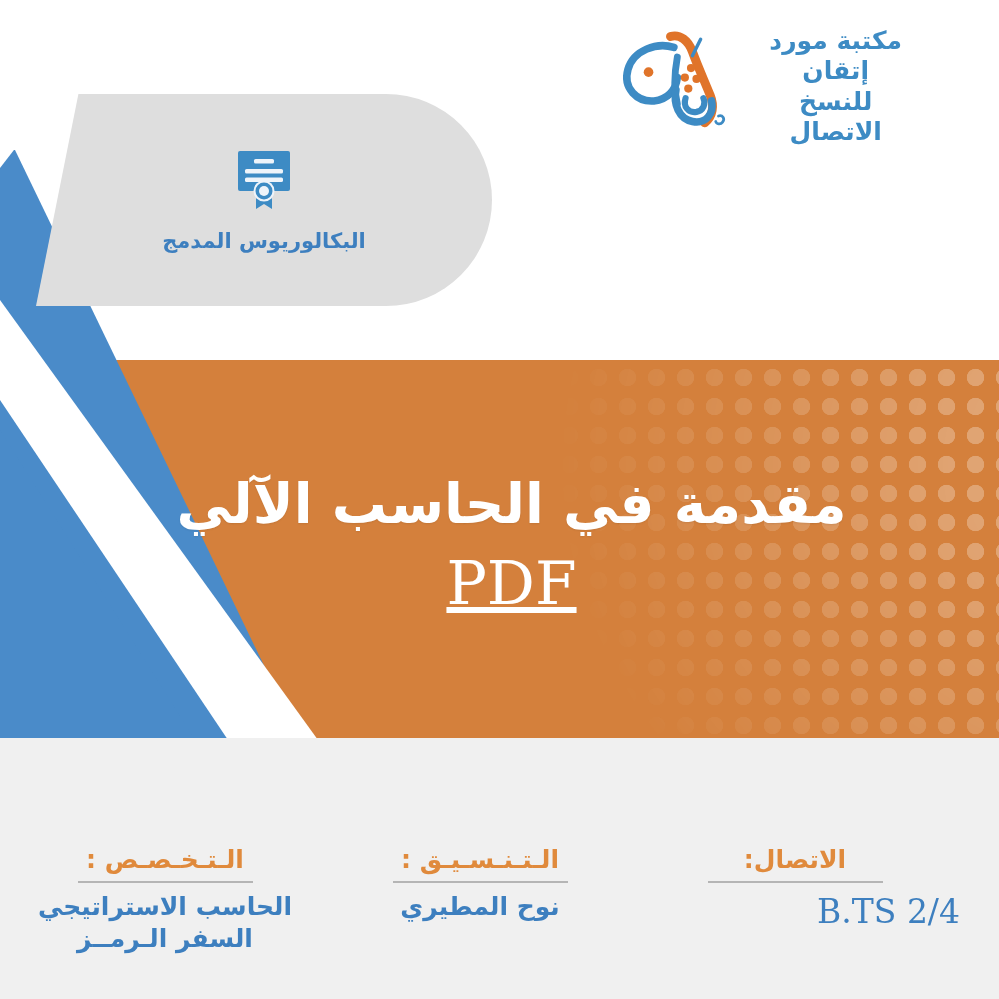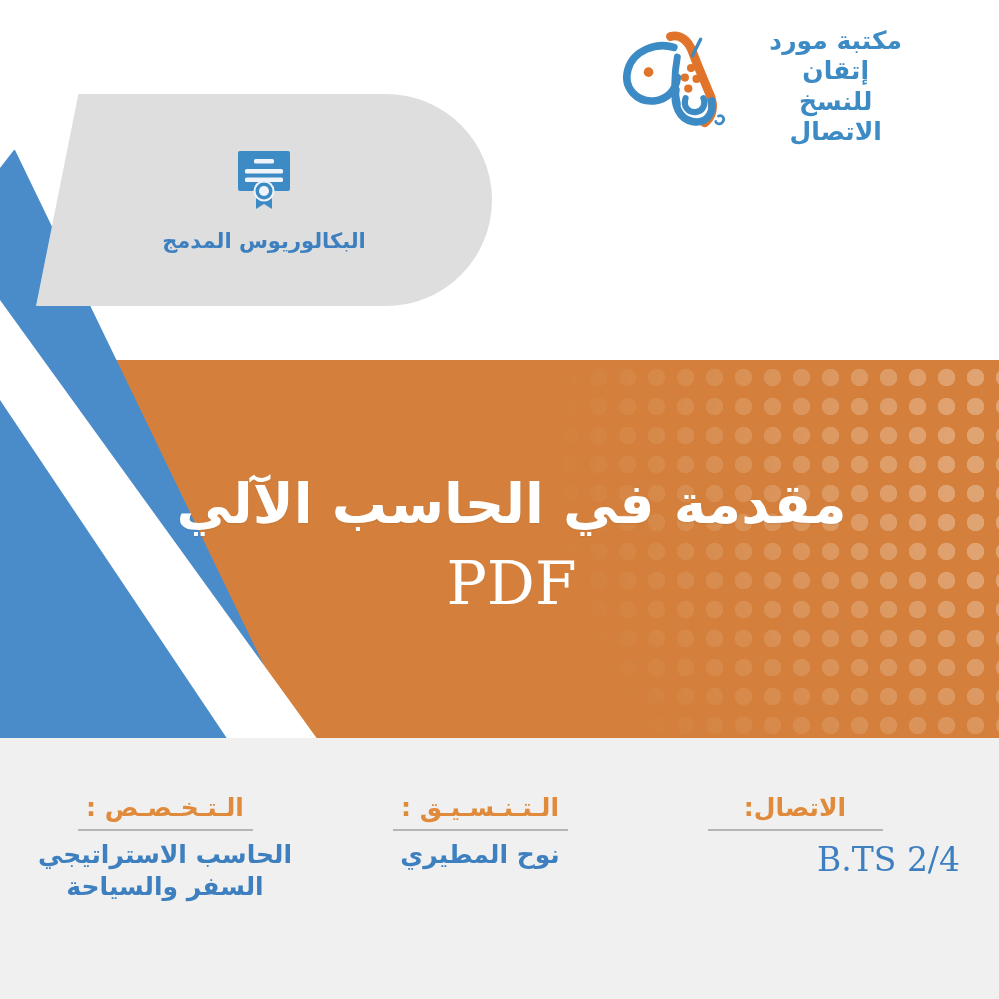--- a/index.html
+++ b/index.html
@@ -113,34 +113,35 @@
     line-height: 1.25;
     text-shadow: 0 1px 2px rgba(0,0,0,0.08);
   }
   .title-en {
     font-family: "DejaVu Serif", "Liberation Serif", serif;
     font-size: 60px;
     font-weight: 400;
     line-height: 1.35;
     direction: ltr;
     margin-top: 4px;
+    text-decoration: underline;
   }
 
   
   .info-panel {
     position: absolute;
     left: 0; top: 738px;
     width: 999px; height: 261px;
     background: #f0f0f0;
     z-index: 6;
     display: flex;
     flex-direction: row-reverse;
     align-items: flex-start;
     justify-content: flex-start;
-    padding-top: 56px;
+    padding-top: 108px;
     direction: rtl;
   }
   .info-col {
     text-align: center;
     direction: rtl;
   }
   .info-col.spec  { width: 330px; }
   .info-col.coord { width: 300px; }
   .info-col.code  { width: 330px; }
 
@@ -238,21 +239,21 @@
     <div class="title-ar">مقدمة في الحاسب الآلي</div>
     <div class="title-en">PDF</div>
   </div>
 
   <div class="info-panel">
 
     <div class="info-col spec">
       <div class="info-label">الـتـخـصـص :</div>
       <div class="info-rule"></div>
       <div class="info-value">الحاسب الاستراتيجي</div>
-      <div class="info-value">السفر والسياحة</div>
+      <div class="info-value">السفر الـرمــز</div>
     </div>
 
     <div class="info-col coord">
       <div class="info-label">الـتـنـسـيـق :</div>
       <div class="info-rule"></div>
       <div class="info-value">نوح المطيري</div>
     </div>
 
     <div class="info-col code">
       <div class="info-label">الاتصال:</div>

